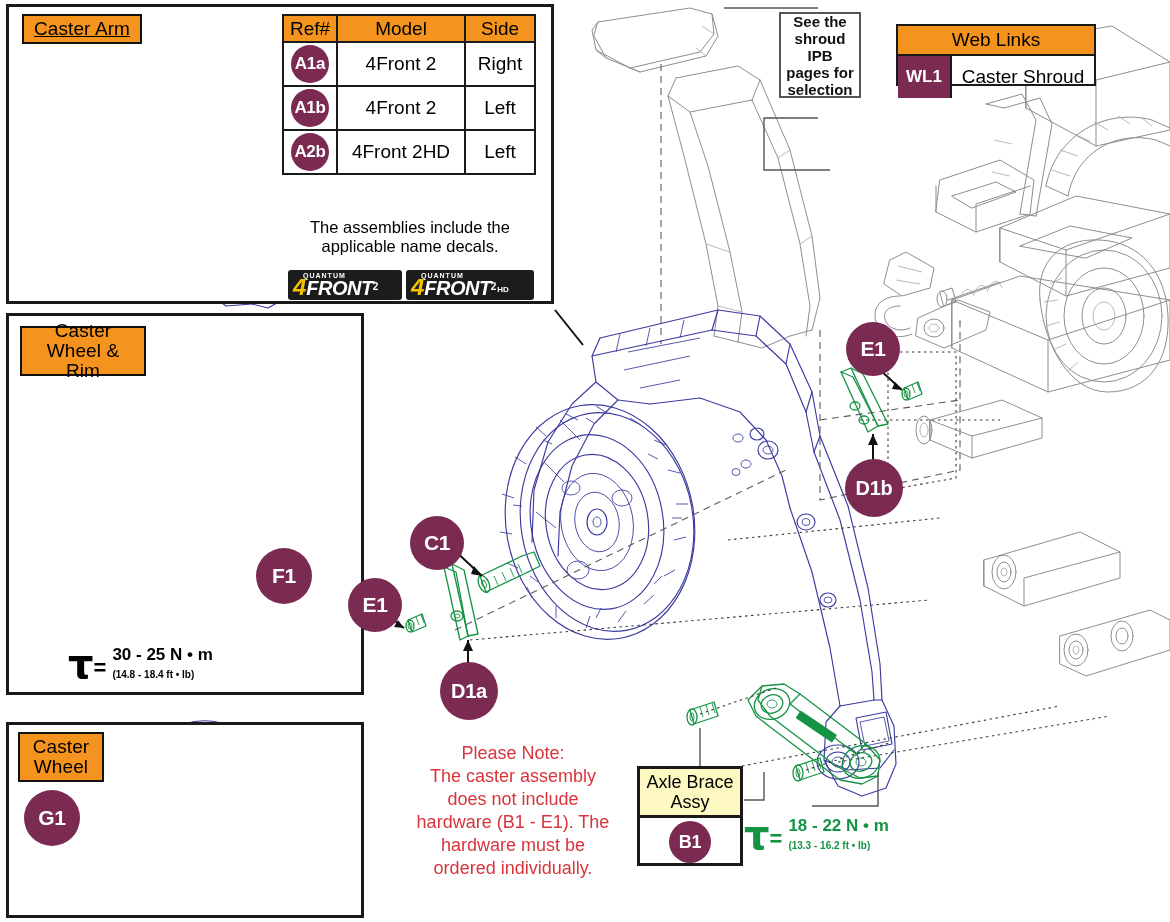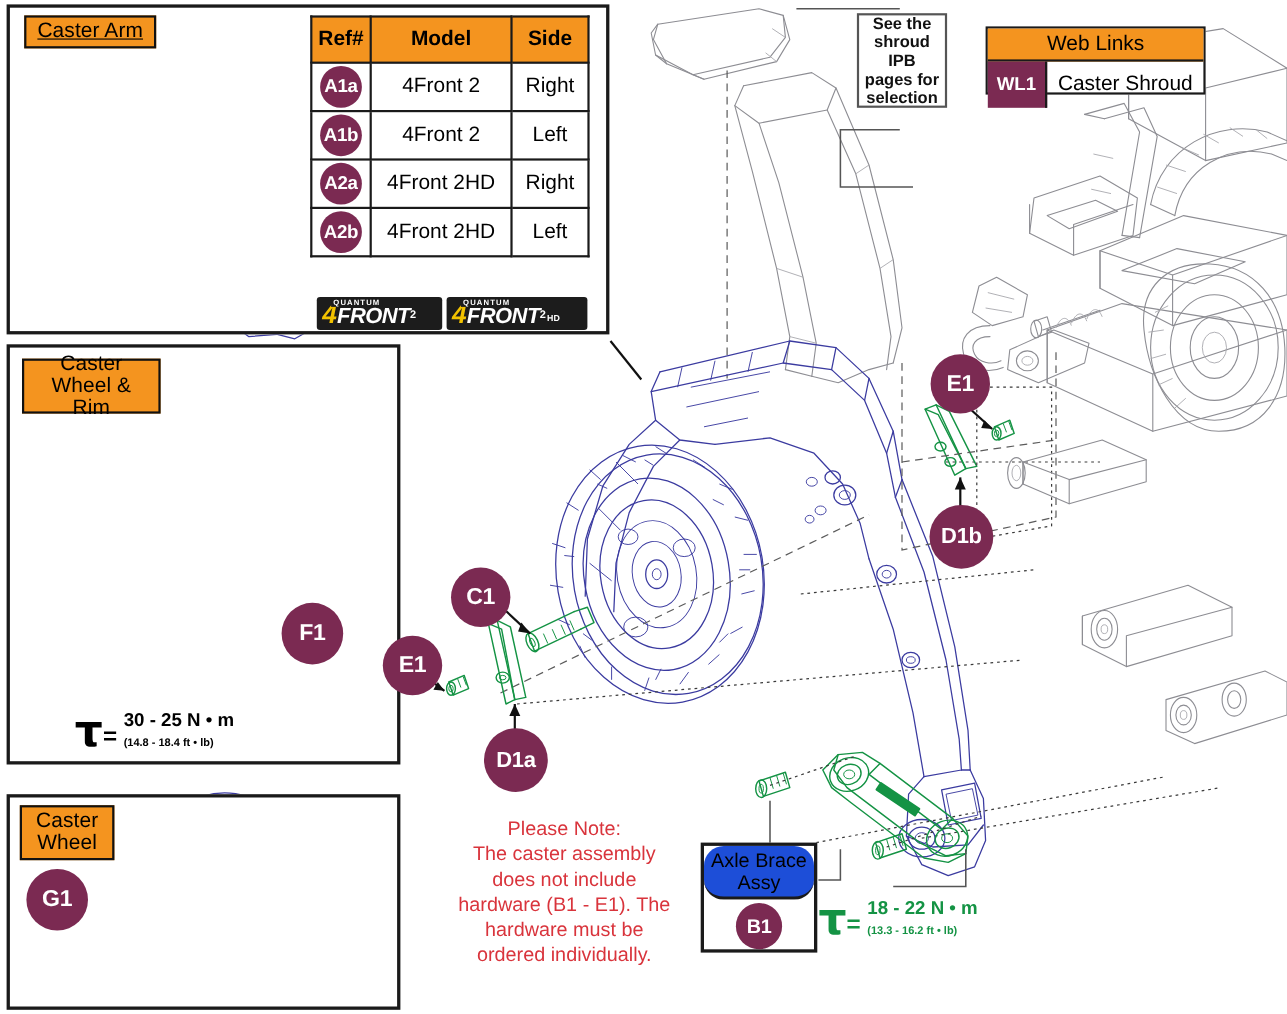--- a/index.html
+++ b/index.html
@@ -18,21 +18,21 @@
   .tag{
     position:absolute;background:#F4941F;border:2px solid #111;
     box-sizing:border-box;display:flex;align-items:center;justify-content:center;
     text-align:center;font-size:19px;line-height:20px;color:#000;letter-spacing:.1px;
     padding:2px 6px;white-space:pre-line;
   }
 
   
   .reftable{position:absolute;border-collapse:collapse;background:#fff;}
   .reftable td,.reftable th{border:2px solid #1a1a1a;box-sizing:border-box;}
-  .reftable th{background:#F4941F;font-weight:bold;font-size:19px;height:42px;padding:0 6px;color:#000;margin-left:40px;}
+  .reftable th{background:#F4941F;font-weight:normal;font-size:19px;height:27px;padding:0 6px;color:#000;margin-left:40px;}
   .reftable td{height:44px;font-size:19px;text-align:center;padding:0 8px;color:#000;}
   .c-ref{width:54px;padding:0 !important;}
   .c-model{width:128px;}
   .c-side{width:70px;}
   .badge{
     display:inline-flex;align-items:center;justify-content:center;
     width:38px;height:38px;border-radius:50%;background:#7B2A52;color:#fff;
     font-size:17px;font-weight:bold;letter-spacing:-.3px;
   }
 
@@ -85,22 +85,22 @@
   .torque .v2{font-size:10px;font-weight:bold;white-space:nowrap;line-height:17px;}
   .t-black{color:#000;}
   .t-green{color:#149344;}
 
   
   .rednote{position:absolute;text-align:center;color:#D9343C;font-size:18px;line-height:23px;}
 
   
   .abbox{position:absolute;border:3px solid #1a1a1a;background:#fff;box-sizing:border-box;}
   .abbox .hd{
-    background:#1d4ed8;border-bottom:3px solid #1a1a1a;text-align:center;
-    font-size:18px;line-height:20px;padding:3px 2px;color:#000;white-space:pre-line;border-radius:18px;
+    background:#fef9c3;border-bottom:3px solid #1a1a1a;text-align:center;
+    font-size:18px;line-height:20px;padding:3px 2px;color:#000;white-space:pre-line;
   }
   .abbox .bd{height:48px;display:flex;align-items:center;justify-content:center;}
 
   svg{position:absolute;left:0;top:0;overflow:visible;}
   .ink{fill:none;stroke:#3B3BA0;stroke-width:1.15;stroke-linejoin:round;stroke-linecap:round;}
   .ink-t{fill:none;stroke:#3B3BA0;stroke-width:.85;}
   .gry{fill:none;stroke:#8d8d93;stroke-width:1;stroke-linejoin:round;stroke-linecap:round;}
   .gry-t{fill:none;stroke:#a6a6ac;stroke-width:.8;}
   .grn{fill:none;stroke:#149344;stroke-width:1.3;stroke-linejoin:round;stroke-linecap:round;}
   .grn-t{fill:none;stroke:#149344;stroke-width:.9;}
@@ -492,32 +492,29 @@
         <td class="c-ref"><span class="badge">A1a</span></td>
         <td class="c-model">4Front 2</td>
         <td class="c-side">Right</td>
       </tr>
       <tr>
         <td class="c-ref"><span class="badge">A1b</span></td>
         <td class="c-model">4Front 2</td>
         <td class="c-side">Left</td>
       </tr>
       <tr>
-        <td class="c-ref"><span class="badge">A2a</span></td>
-        <td class="c-model">4Front 2HD</td>
-        <td class="c-side">Right</td>
-      </tr>
-      <tr>
         <td class="c-ref"><span class="badge">A2b</span></td>
         <td class="c-model">4Front 2HD</td>
         <td class="c-side">Left</td>
       </tr>
     </tbody>
   </table>
 
+  <div class="note-small" style="left:282px;top:218px;width:256px;white-space:pre-line;">The assemblies include the
+applicable name decals.</div>
 
   <div class="logo" style="left:288px;top:270px;width:114px;">
     <span class="q">QUANTUM</span>
     <span class="four">4</span>
     <span class="front">FRONT</span>
     <span class="sup">2</span>
   </div>
   <div class="logo" style="left:406px;top:270px;width:128px;">
     <span class="q">QUANTUM</span>
     <span class="four">4</span>

